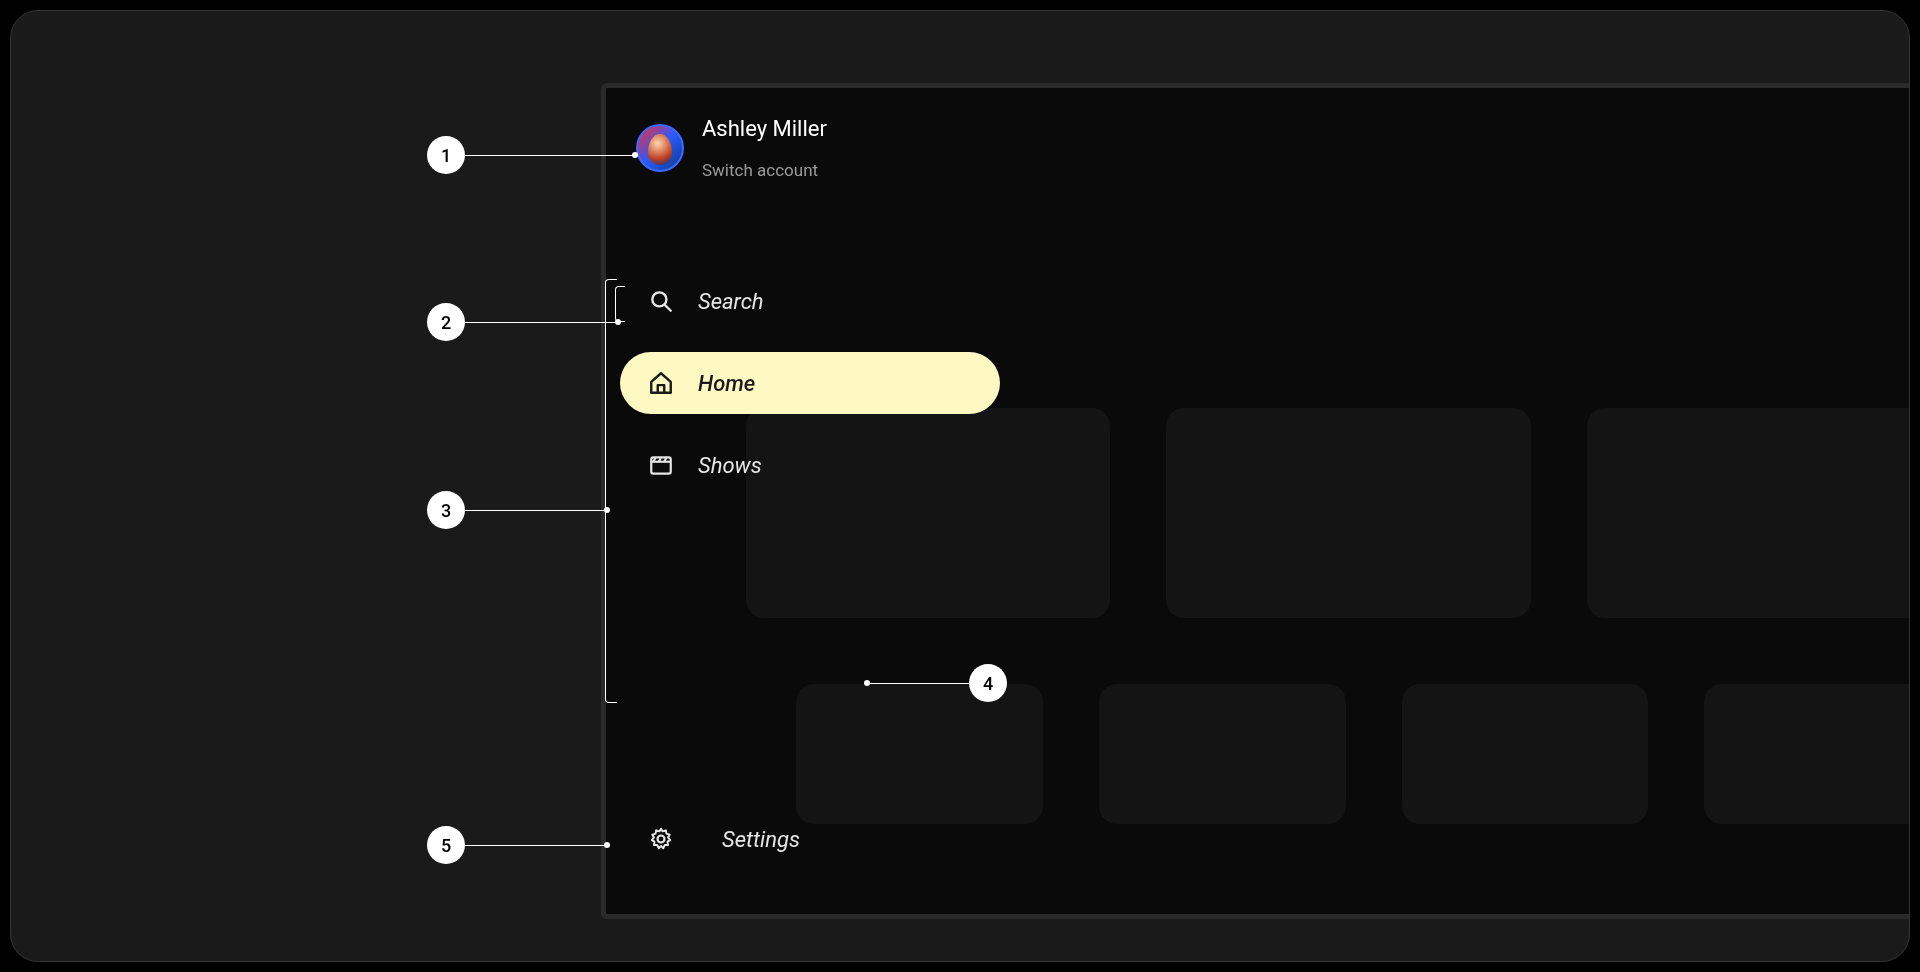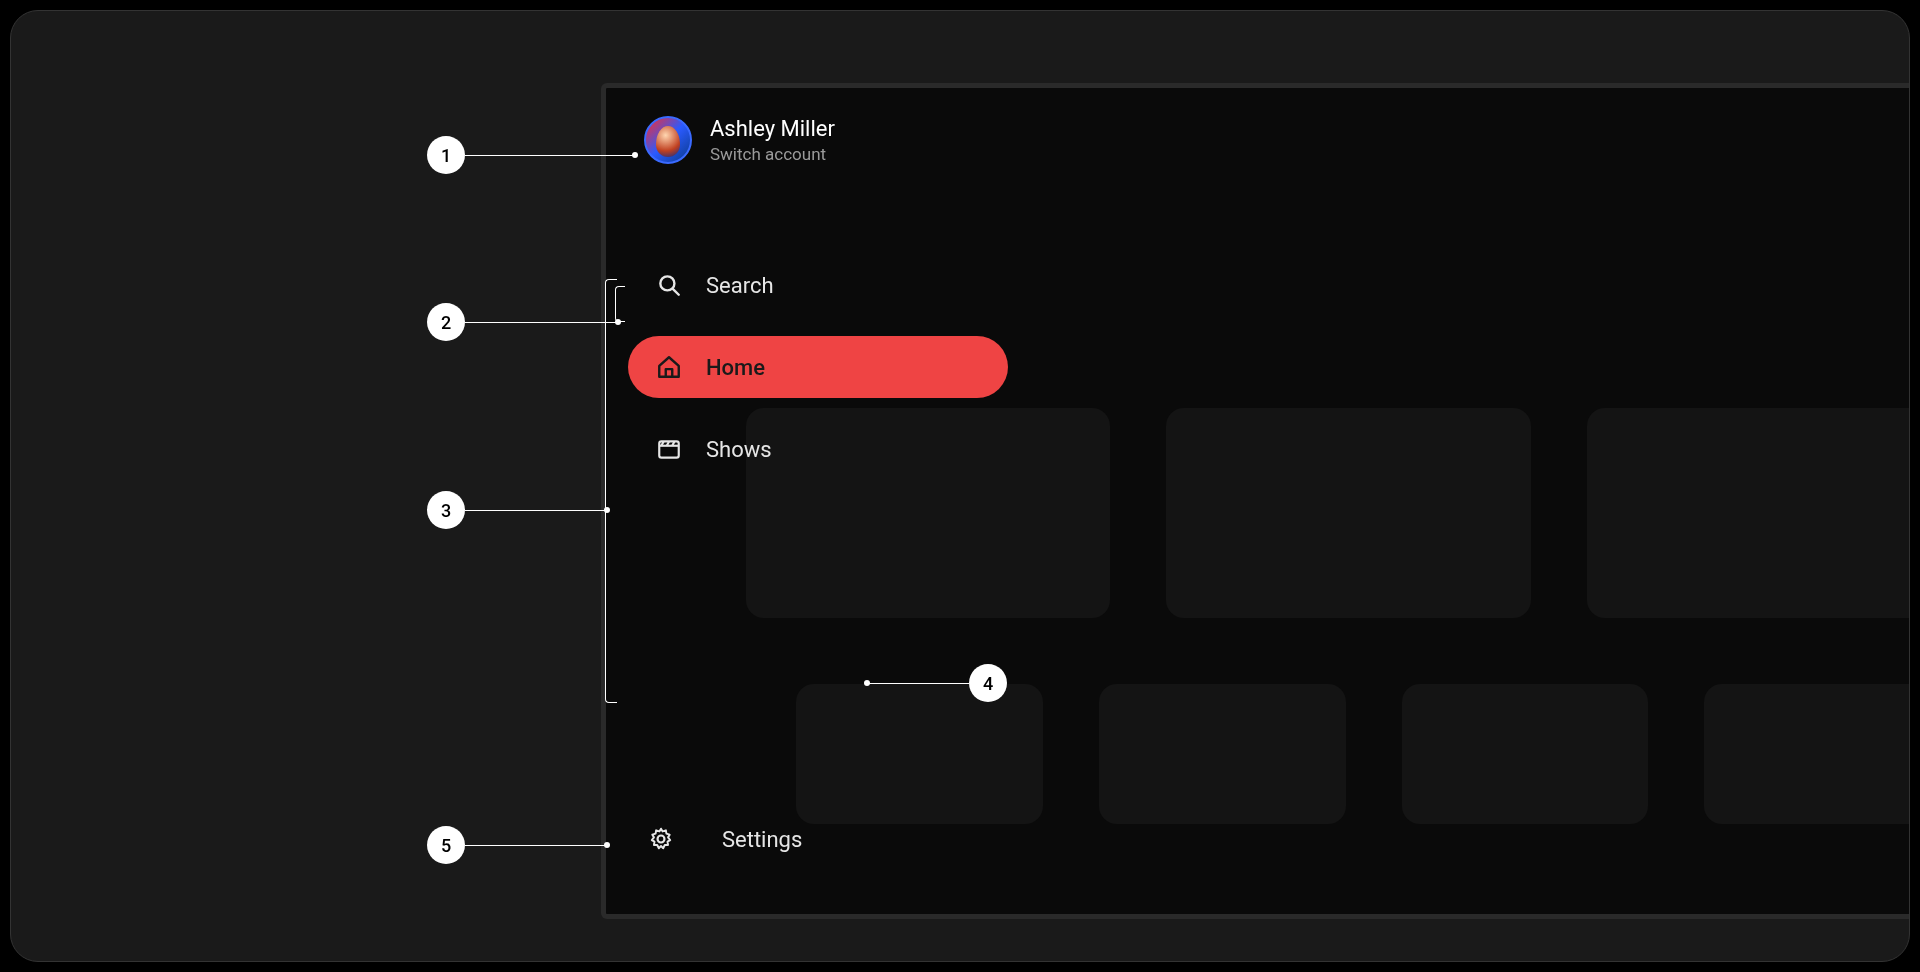--- a/index.html
+++ b/index.html
@@ -38,21 +38,21 @@
       border-bottom-left-radius: 6px;
       border-top-left-radius: 6px;
       overflow: hidden;
     }
     .drawer {
       position: absolute;
       left: 0;
       top: 0;
       bottom: 0;
       width: 420px;
-      padding: 28px 0 28px 8px;
+      padding: 28px 0 28px 0;
     }
     .profile {
       display: flex;
       align-items: center;
       gap: 18px;
       padding: 0 30px;
       margin-bottom: 90px;
     }
     .avatar {
       width: 48px;
@@ -76,43 +76,44 @@
     }
     .profile-text .name {
       color: #fff;
       font-size: 22px;
       font-weight: 400;
       line-height: 1.2;
     }
     .profile-text .sub {
       color: #9a9a9a;
       font-size: 17px;
-      margin-top: 2px;
+      margin-top: 18px;
     }
     .nav {
       display: flex;
       flex-direction: column;
       gap: 20px;
       padding: 0 14px;
     }
     .nav-item {
       display: flex;
       align-items: center;
       gap: 24px;
       padding: 18px 28px;
       border-radius: 999px;
       color: #e6e6e6;
       font-size: 22px;
       font-weight: 400;
       cursor: pointer;
       width: fit-content;
       min-width: 300px;
+      font-style: italic;
     }
     .nav-item.active {
-      background: #ef4444;
+      background: #fef9c3;
       color: #1a1a1a;
       font-weight: 500;
       min-width: 380px;
     }
     .nav-item .icon {
       width: 26px;
       height: 26px;
       display: flex;
       align-items: center;
       justify-content: center;

